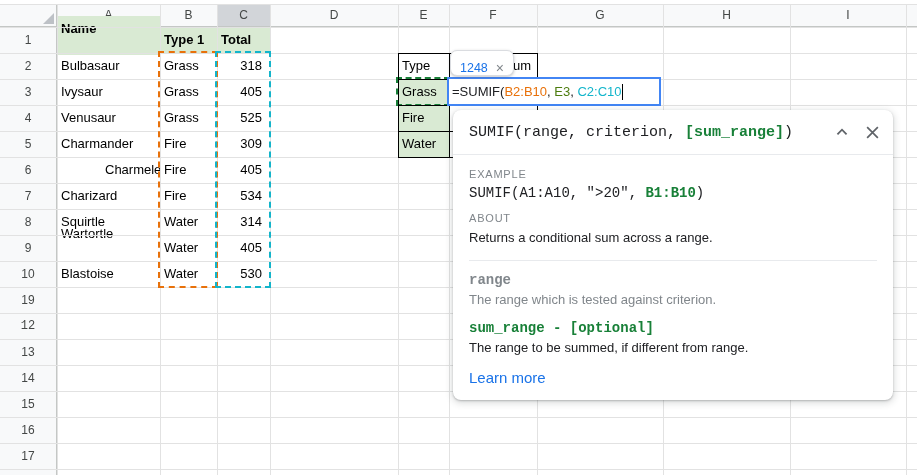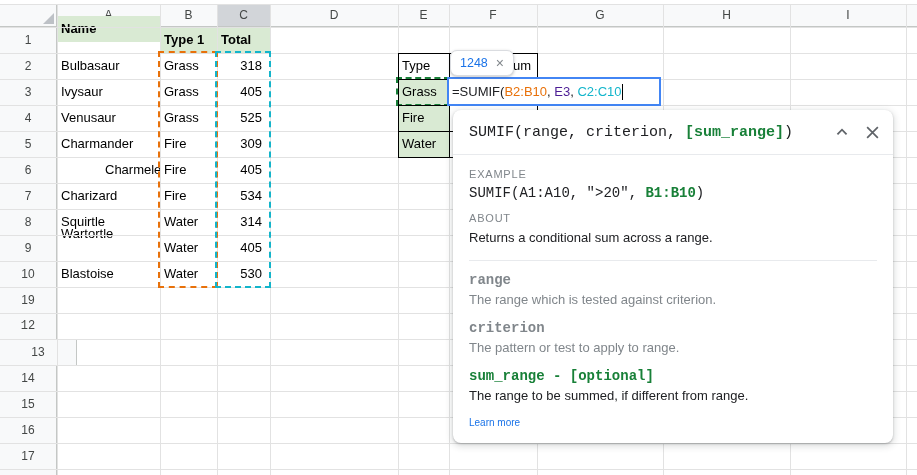--- a/index.html
+++ b/index.html
@@ -28,47 +28,47 @@
   .dash.orange{left:158px;top:51px;width:60px;height:237px;border:2px dashed #e8710a}
   .dash.cyan{left:215px;top:51px;width:56px;height:237px;border:2px dashed #12b5cb}
   .dash.green{left:396px;top:77px;width:54px;height:29px;border:2px dashed #188038}
 
   .blk{position:absolute;z-index:20;pointer-events:none;border:1px solid #000}
   .blkline{position:absolute;background:#000;z-index:20;pointer-events:none}
 
   .editbox{position:absolute;left:447px;top:77px;width:214px;height:29px;background:#fff;border:2px solid #4285f4;z-index:40;display:flex;align-items:center;padding-left:3px;font-size:13px;white-space:pre}
   .f-black{color:#202124}
   .f-orange{color:#e8710a}
-  .f-green{color:#4c1d95}
+  .f-green{color:#4d7c0f}
   .f-cyan{color:#12b5cb}
   .caret{width:1px;height:16px;background:#000;margin-left:1px;animation:blink 1s steps(1) infinite}
   @keyframes blink{50%{opacity:0}}
 
-  .chip{position:absolute;left:450px;top:50px;height:26px;padding:0 9px;background:#fff;border:1px solid #dadce0;border-radius:7px;box-shadow:0 1px 3px rgba(60,64,67,.3);z-index:45;display:flex;align-items:center;gap:8px}
+  .chip{position:absolute;left:450px;top:50px;height:26px;padding:0 9px;background:#fff;border:1px solid #dadce0;border-radius:7px;box-shadow:0 1px 3px rgba(60,64,67,.3);z-index:45;display:flex;align-items:flex-end;gap:8px}
   .chip-val{color:#1a73e8;font-size:12.5px}
   .chip-x{color:#80868b;font-size:14px;cursor:pointer;line-height:1}
 
   .help{position:absolute;left:453px;top:110px;width:440px;background:#fff;border-radius:8px;box-shadow:0 1px 2px rgba(60,64,67,.3),0 2px 6px 2px rgba(60,64,67,.15);z-index:50}
   .help-hdr{display:flex;align-items:center;justify-content:space-between;padding:11px 10px 11px 16px;border-bottom:1px solid #e8eaed}
   .sig{font-family:"Liberation Mono","DejaVu Sans Mono",monospace;font-size:15px;color:#202124;white-space:pre}
   .green-b{color:#188038;font-weight:bold}
   .hdr-icons{display:flex;align-items:center;gap:8px}
   .icon-btn{width:22px;height:22px;display:flex;align-items:center;justify-content:center;cursor:pointer}
   .help-body{padding:2px 16px 14px}
   .lbl{margin-top:11px;font-size:11px;letter-spacing:.8px;color:#80868b}
   .code{margin-top:5px;font-family:"Liberation Mono","DejaVu Sans Mono",monospace;font-size:14px;color:#202124;white-space:pre}
   .about{margin-top:5px;font-size:13px;color:#202124;line-height:18px}
   .hr{height:1px;background:#e8eaed;margin:13px 0 2px}
   .param{margin-top:11px}
   .pname{font-family:"Liberation Mono","DejaVu Sans Mono",monospace;font-size:14px;font-weight:bold}
   .pname.gray{color:#80868b}
   .pdesc{margin-top:3px;font-size:13px;line-height:18px}
   .pdesc.gray{color:#80868b}
   .pdesc.dark{color:#202124}
-  .learn{display:inline-block;margin-top:12px;color:#1a73e8;font-size:10px;cursor:pointer;text-decoration:none}
+  .learn{display:inline-block;margin-top:12px;color:#1a73e8;font-size:15px;cursor:pointer;text-decoration:none}
 </style>
 </head>
 <body>
 
 <div class="app">
   <div id="sheet">
 
     <div class="corner">
       <div class="corner-tri"></div>
     </div>
@@ -106,24 +106,20 @@
         <div class="lbl">EXAMPLE</div>
         <div class="code"><span>SUMIF(A1:A10, "&gt;20", </span><span class="green-b">B1:B10</span><span>)</span></div>
         <div class="lbl">ABOUT</div>
         <div class="about">Returns a conditional sum across a range.</div>
         <div class="hr"></div>
         <div class="param">
           <div class="pname gray">range</div>
           <div class="pdesc gray">The range which is tested against criterion.</div>
         </div>
         <div class="param">
-          <div class="pname gray">criterion</div>
-          <div class="pdesc gray">The pattern or test to apply to range.</div>
-        </div>
-        <div class="param">
           <div class="pname green-b">sum_range - [optional]</div>
           <div class="pdesc dark">The range to be summed, if different from range.</div>
         </div>
         <a class="learn">Learn more</a>
       </div>
     </div>
 
   <div class="col-hdr" style="left: 57px; top: 4px; width: 103px; height: 23px;">A</div>
       <div class="col-hdr" style="left: 160px; top: 4px; width: 57px; height: 23px;">B</div>
       <div class="col-hdr hl" style="left: 217px; top: 4px; width: 53px; height: 23px;">C</div>
@@ -139,21 +135,21 @@
       <div class="row-hdr" style="left: 0px; top: 79px; width: 57px; height: 26px;">3</div>
       <div class="row-hdr" style="left: 0px; top: 105px; width: 57px; height: 26px;">4</div>
       <div class="row-hdr" style="left: 0px; top: 131px; width: 57px; height: 26px;">5</div>
       <div class="row-hdr" style="left: 0px; top: 157px; width: 57px; height: 26px;">6</div>
       <div class="row-hdr" style="left: 0px; top: 183px; width: 57px; height: 26px;">7</div>
       <div class="row-hdr" style="left: 0px; top: 209px; width: 57px; height: 26px;">8</div>
       <div class="row-hdr" style="left: 0px; top: 235px; width: 57px; height: 26px;">9</div>
       <div class="row-hdr" style="left: 0px; top: 261px; width: 57px; height: 26px;">10</div>
       <div class="row-hdr" style="left: 0px; top: 287px; width: 57px; height: 26px;">19</div>
       <div class="row-hdr" style="left: 0px; top: 313px; width: 57px; height: 26px; font-family: Liberation Mono, monospace;">12</div>
-      <div class="row-hdr" style="left: 0px; top: 339px; width: 77px; height: 26px;">13</div>
+      <div class="row-hdr" style="left: 0px; top: 339px; width: 57px; height: 26px;">13</div>
       <div class="row-hdr" style="left: 0px; top: 365px; width: 57px; height: 26px;">14</div>
       <div class="row-hdr" style="left: 0px; top: 391px; width: 57px; height: 26px;">15</div>
       <div class="row-hdr" style="left: 0px; top: 417px; width: 57px; height: 26px;">16</div>
       <div class="row-hdr" style="left: 0px; top: 443px; width: 57px; height: 26px;">17</div>
       <div class="row-hdr" style="left: 0px; top: 469px; width: 57px; height: 6px;"></div>
       <div class="vline" style="left: 57px; top: 4px; height: 471px;"></div>
       <div class="vline" style="left: 160px; top: 4px; height: 471px;"></div>
       <div class="vline" style="left: 217px; top: 4px; height: 471px;"></div>
       <div class="vline" style="left: 270px; top: 4px; height: 471px;"></div>
       <div class="vline" style="left: 398px; top: 4px; height: 471px;"></div>
@@ -174,21 +170,21 @@
       <div class="hline" style="left: 0px; top: 261px; width: 917px;"></div>
       <div class="hline" style="left: 0px; top: 287px; width: 917px;"></div>
       <div class="hline" style="left: 0px; top: 313px; width: 917px;"></div>
       <div class="hline" style="left: 0px; top: 339px; width: 917px;"></div>
       <div class="hline" style="left: 0px; top: 365px; width: 917px;"></div>
       <div class="hline" style="left: 0px; top: 391px; width: 917px;"></div>
       <div class="hline" style="left: 0px; top: 417px; width: 917px;"></div>
       <div class="hline" style="left: 0px; top: 443px; width: 917px;"></div>
       <div class="hline" style="left: 0px; top: 469px; width: 917px;"></div>
       <div class="hline" style="left: 0px; top: 4px; width: 917px;"></div>
-      <div class="cell bold green" style="left: 57px; top: 16px; width: 103px; height: 26px;">Name</div>
+      <div class="cell bold green" style="left: 57px; top: 16px; width: 103px; height: 39px;">Name</div>
       <div class="cell bold green" style="left: 160px; top: 27px; width: 57px; height: 26px;">Type 1</div>
       <div class="cell bold green" style="left: 217px; top: 27px; width: 53px; height: 26px;">Total</div>
       <div class="cell" style="left: 57px; top: 53px; width: 103px; height: 26px;">Bulbasaur</div>
       <div class="cell" style="left: 160px; top: 53px; width: 57px; height: 26px;">Grass</div>
       <div class="cell num" style="left: 217px; top: 53px; width: 53px; height: 26px;">318</div>
       <div class="cell" style="left: 57px; top: 79px; width: 103px; height: 26px;">Ivysaur</div>
       <div class="cell" style="left: 160px; top: 79px; width: 57px; height: 26px;">Grass</div>
       <div class="cell num" style="left: 217px; top: 79px; width: 53px; height: 26px;">405</div>
       <div class="cell" style="left: 57px; top: 105px; width: 103px; height: 26px;">Venusaur</div>
       <div class="cell" style="left: 160px; top: 105px; width: 57px; height: 26px;">Grass</div>

